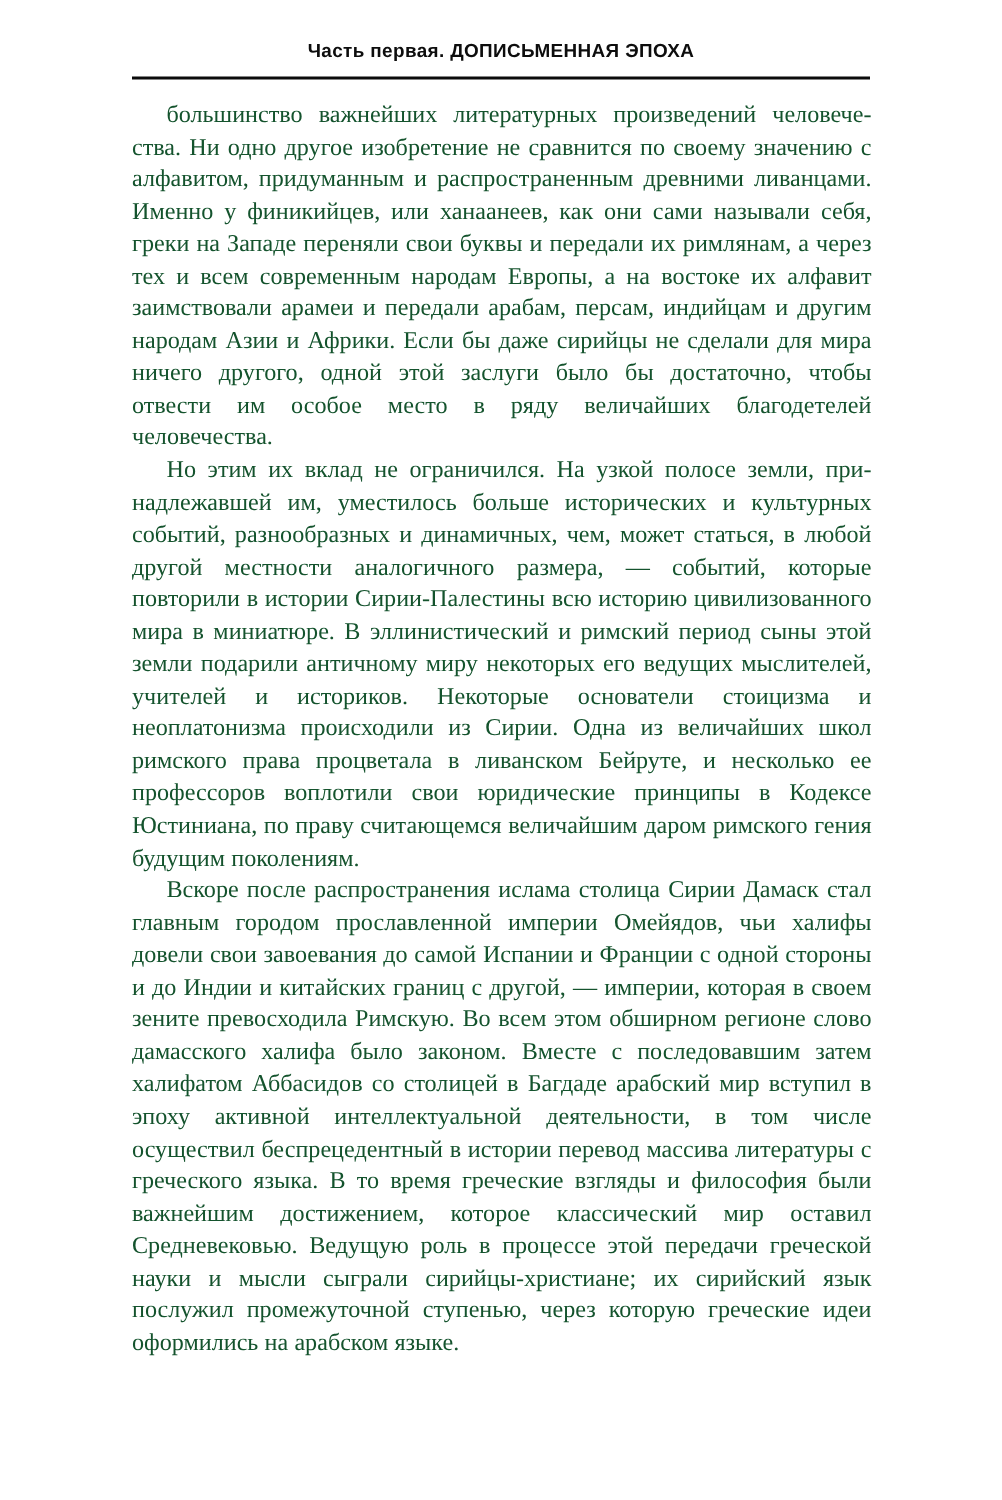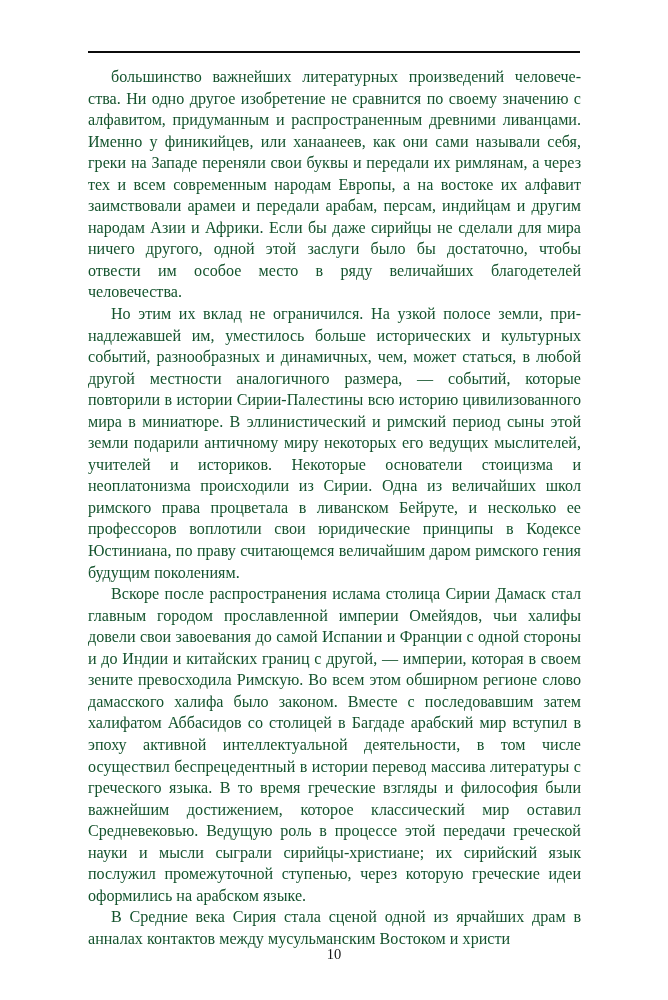--- a/index.html
+++ b/index.html
@@ -78,25 +78,24 @@
     text-align: center;
     font-size: 14.5px;
     color: #151515;
   }
 </style>
 </head>
 <body>
 
 <div class="page">
 
+  <div class="running-head">Часть первая. ДОПИСЬМЕННАЯ ЭПОХА</div>
 
   <div class="head-rule"></div>
 
   <div class="textblock">
     <p class="para">большинство важнейших литературных произведений человече­ства. Ни одно другое изобретение не сравнится по своему значе­нию с алфавитом, придуманным и распространенным древними ливанцами. Именно у финикийцев, или ханаанеев, как они сами называли себя, греки на Западе переняли свои буквы и передали их римлянам, а через тех и всем современным народам Европы, а на востоке их алфавит заимствовали арамеи и передали арабам, персам, индийцам и другим народам Азии и Африки. Если бы даже сирийцы не сделали для мира ничего другого, одной этой заслуги было бы достаточно, чтобы отвести им особое место в ряду величайших благодетелей человечества.</p>
     <p class="para">Но этим их вклад не ограничился. На узкой полосе земли, при­надлежавшей им, уместилось больше исторических и культурных событий, разнообразных и динамичных, чем, может статься, в лю­бой другой местности аналогичного размера, — событий, которые повторили в истории Сирии-Палестины всю историю цивилизо­ванного мира в миниатюре. В эллинистический и римский период сыны этой земли подарили античному миру некоторых его веду­щих мыслителей, учителей и историков. Некоторые основатели стоицизма и неоплатонизма происходили из Сирии. Одна из вели­чайших школ римского права процветала в ливанском Бейруте, и несколько ее профессоров воплотили свои юридические принци­пы в Кодексе Юстиниана, по праву считающемся величайшим даром римского гения будущим поколениям.</p>
     <p class="para">Вскоре после распространения ислама столица Сирии Дамаск стал главным городом прославленной империи Омейядов, чьи халифы довели свои завоевания до самой Испании и Франции с одной стороны и до Индии и китайских границ с другой, — им­перии, которая в своем зените превосходила Римскую. Во всем этом обширном регионе слово дамасского халифа было законом. Вместе с последовавшим затем халифатом Аббасидов со столицей в Багдаде арабский мир вступил в эпоху активной интеллекту­альной деятельности, в том числе осуществил беспрецедентный в истории перевод массива литературы с греческого языка. В то время греческие взгляды и философия были важнейшим дости­жением, которое классический мир оставил Средневековью. Ве­дущую роль в процессе этой передачи греческой науки и мысли сыграли сирийцы-христиане; их сирийский язык послужил про­межуточной ступенью, через которую греческие идеи оформились на арабском языке.</p>
-    <p class="para">В Средние века Сирия стала сценой одной из ярчайших драм в анналах контактов между мусульманским Востоком и христи­</p>
   </div>
 
-  <div class="folio">10</div>
 
 </div>
 
 </body></html>

